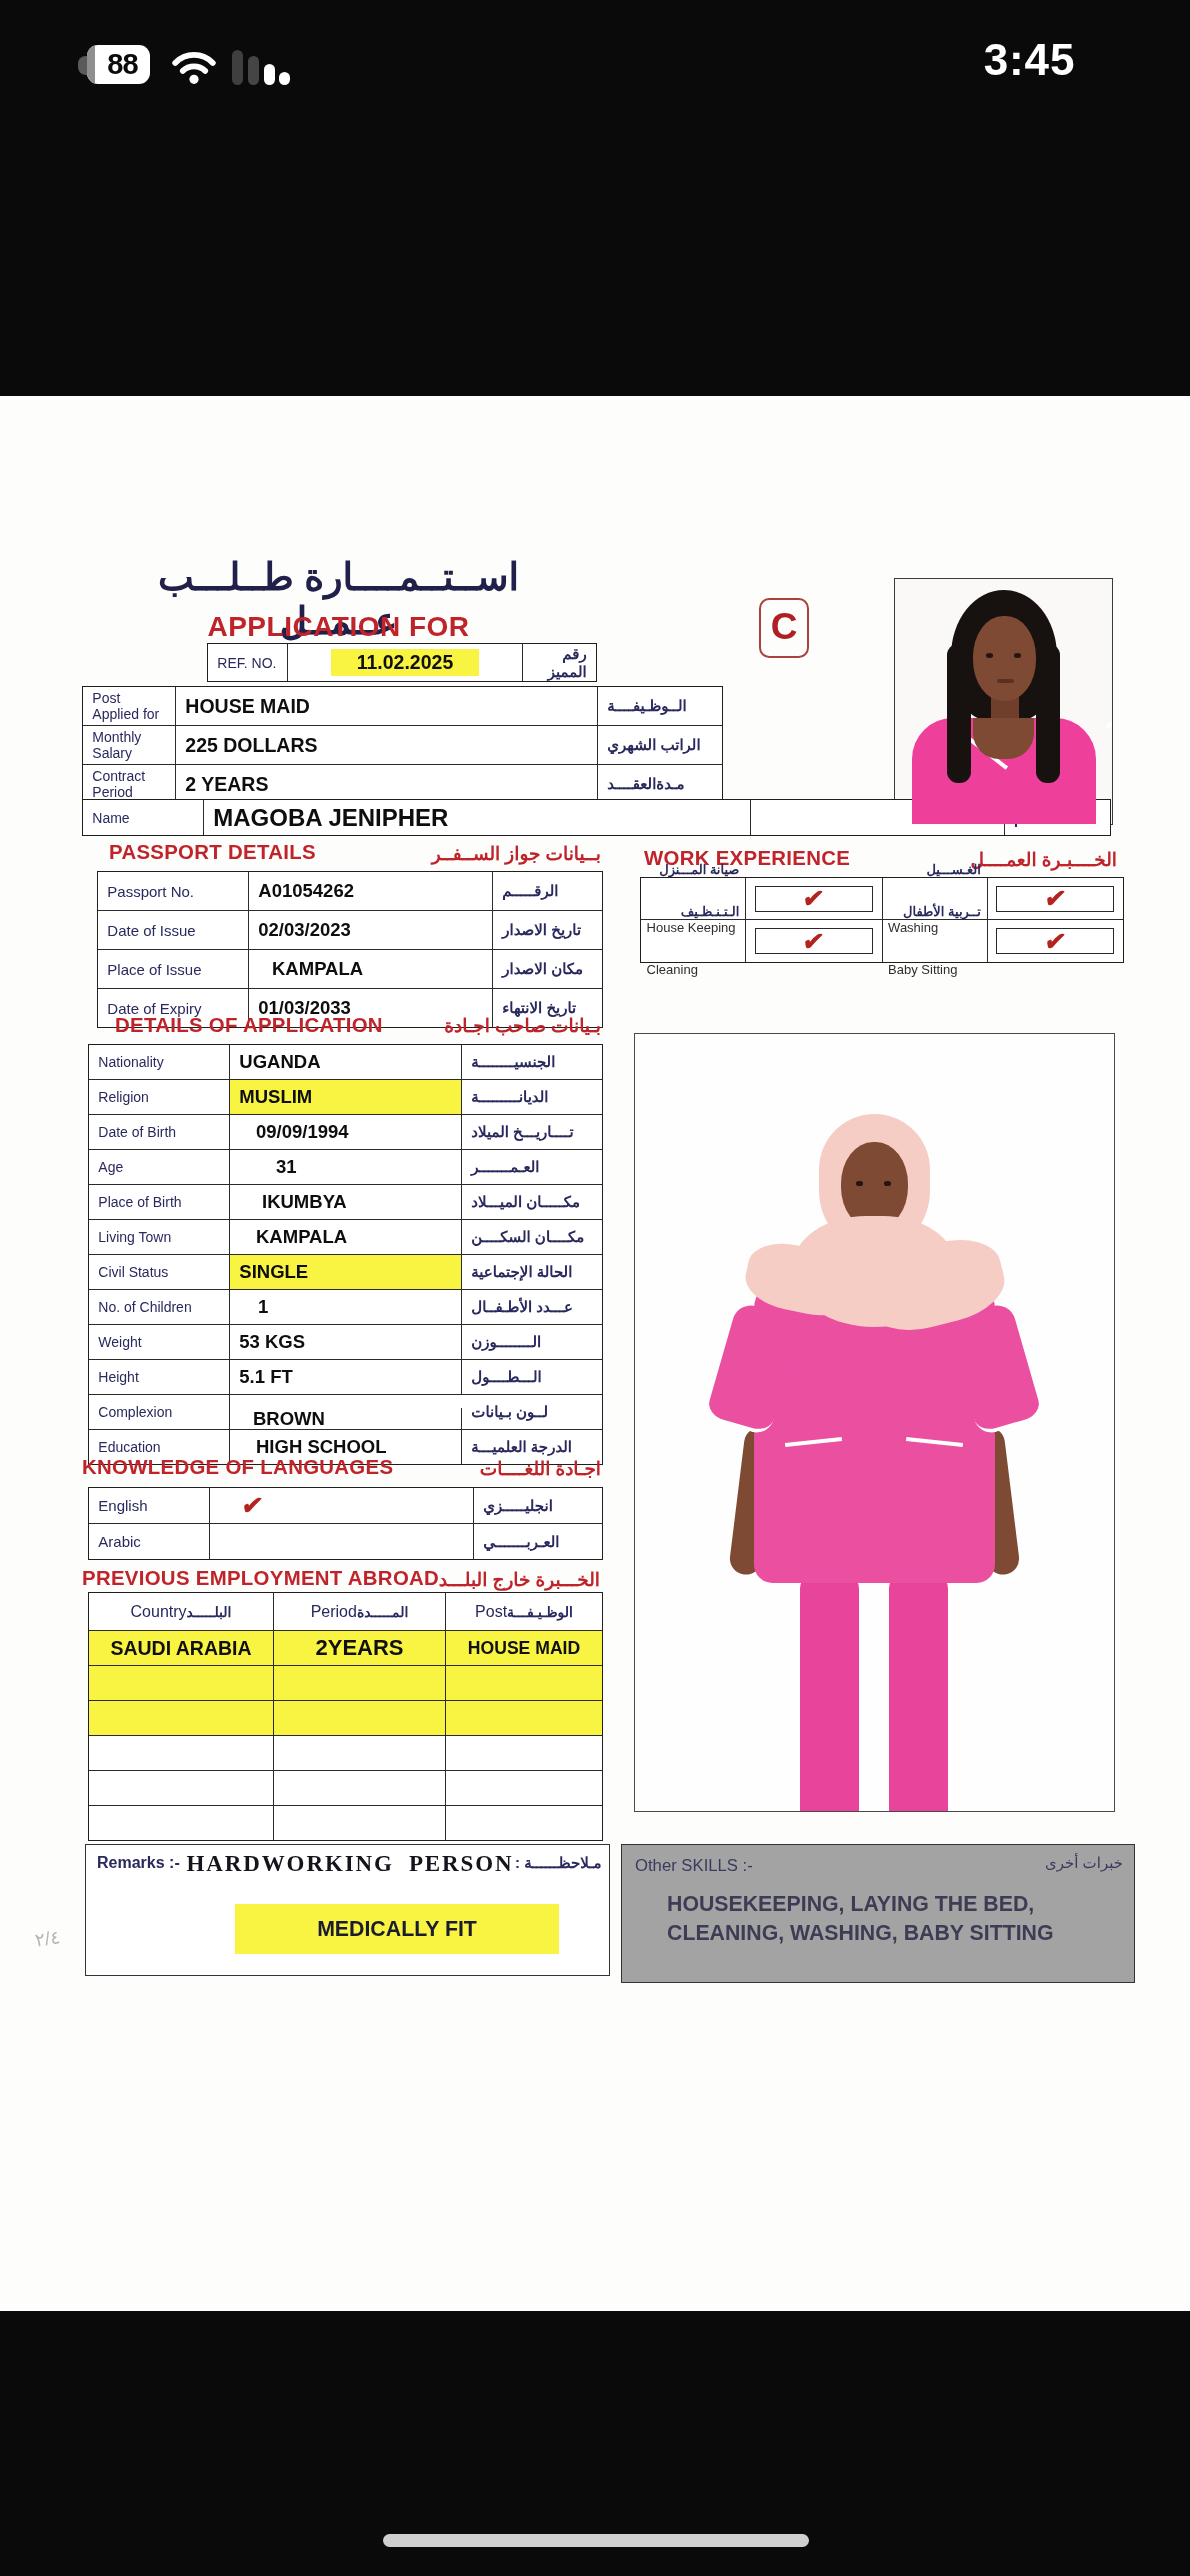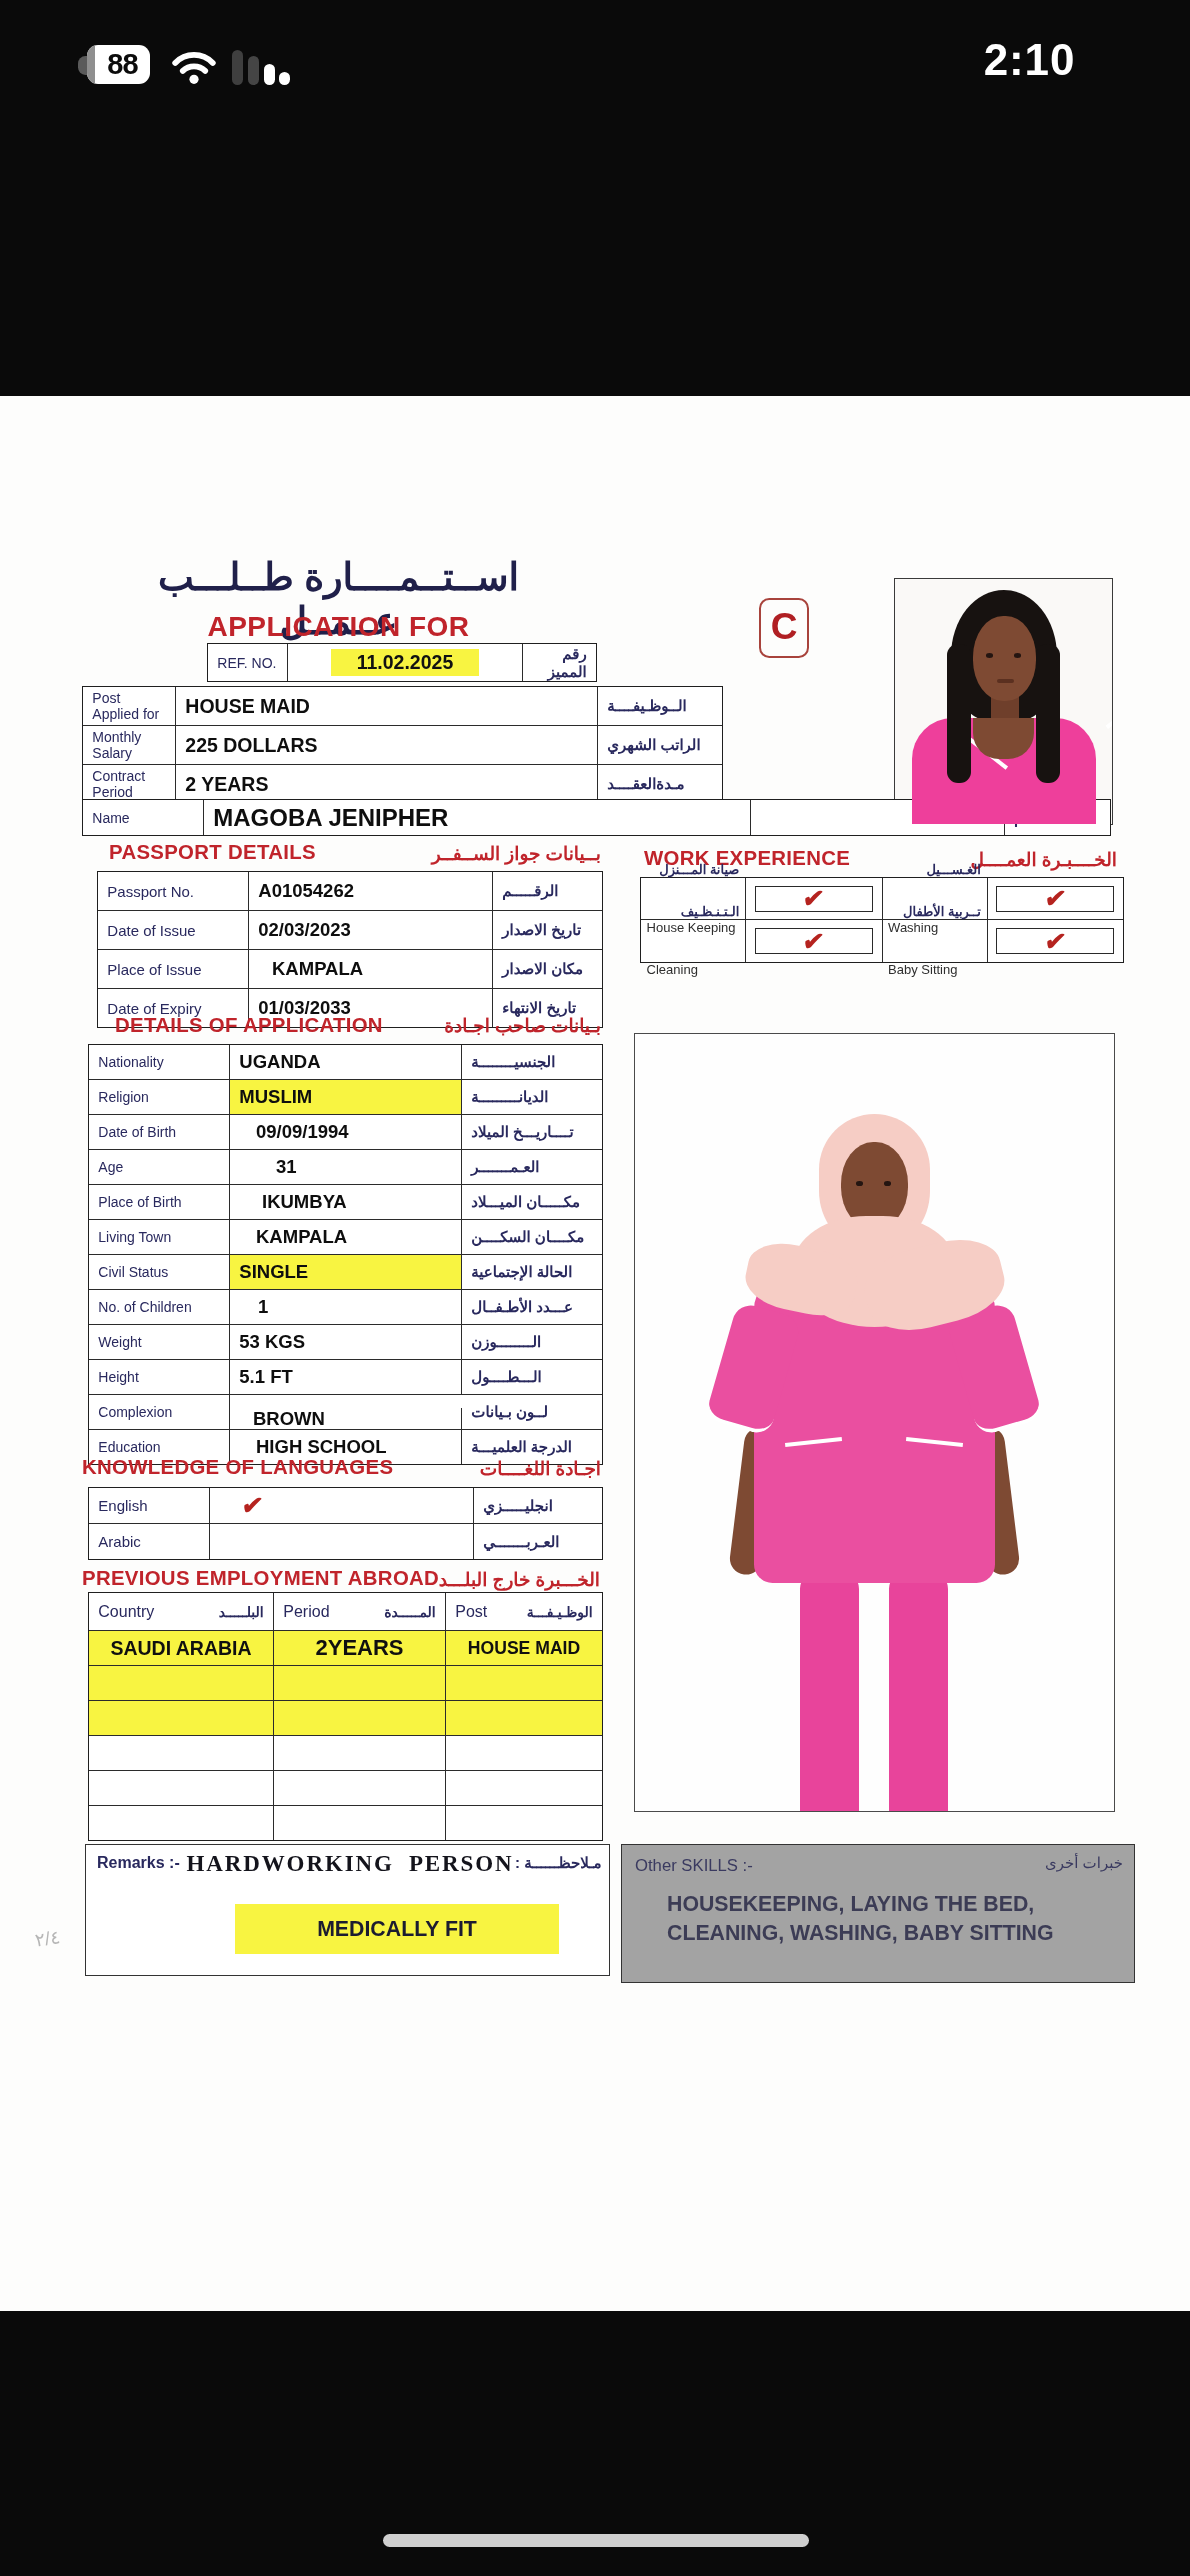--- a/index.html
+++ b/index.html
@@ -68,21 +68,21 @@
 
   .det-table{left:88px;top:648px;width:513px;}
   .det-table .trow{height:34px;}
 
   .lang-table{left:88px;top:1091px;width:513px;}
   .lang-table .trow{height:35px;}
 
   .emp-table{left:88px;top:1196px;width:513px;}
   .emp-hrow{height:37px;}
   .emp-row{height:34px;}
-  .emp-head-cell{justify-content:space-between;}
+  .emp-head-cell{justify-content:center;}
   .emp-head-cell .en{color:#29295e;font-size:16px;}
   .emp-head-cell .ar{color:#29295e;font-size:14px;font-weight:bold;direction:rtl;}
   .emp-val{justify-content:center;font-weight:bold;color:#101010;}
 
   .remarks-box{left:85px;top:1448px;width:523px;height:130px;border:1.9px solid #333;background:#fff;}
   .remarks-lab{left:11px;top:9.3px;color:#29295e;font-size:16px;font-weight:bold;}
   .remarks-val{left:88px;top:5.6px;width:352px;text-align:center;font-family:"Liberation Serif",serif;
                font-weight:bold;font-size:23px;color:#14141c;letter-spacing:1.9px;word-spacing:7.4px;}
   .remarks-ar{right:7.4px;top:9.3px;color:#29295e;font-size:15px;font-weight:bold;direction:rtl;}
   .medfit{left:149px;top:59px;width:324px;height:50px;background:#f8f441;display:flex;align-items:center;
@@ -150,21 +150,21 @@
         <path d="M6.4,11.2 A 8 8 0 0 1 17.6,11.2" fill="none" stroke="#fff" stroke-width="2.9" stroke-linecap="round"></path>
         <circle cx="12" cy="15.4" r="2.3" fill="#fff"></circle>
       </svg>
     </div>
     <div class="abs sig-bars">
       <div class="bar" style="left:0;height:35px;background:#3f3f3f;"></div>
       <div class="bar" style="left:16px;height:29px;background:#454545;"></div>
       <div class="bar" style="left:32px;height:21.3px;background:#ffffff;"></div>
       <div class="bar" style="left:47px;height:13px;background:#ffffff;"></div>
     </div>
-    <div class="abs time">2:10</div>
+    <div class="abs time">3:45</div>
   </div>
 
   <div class="page">
 
     <div class="abs title-ar">اســتــمــــارة  طــلـــب  عــمــل</div>
     <div class="abs title-en">APPLICATION FOR EMPLOYMENT</div>
 
     <div class="abs c-badge">C</div>
 
     <div class="abs head-photo">

